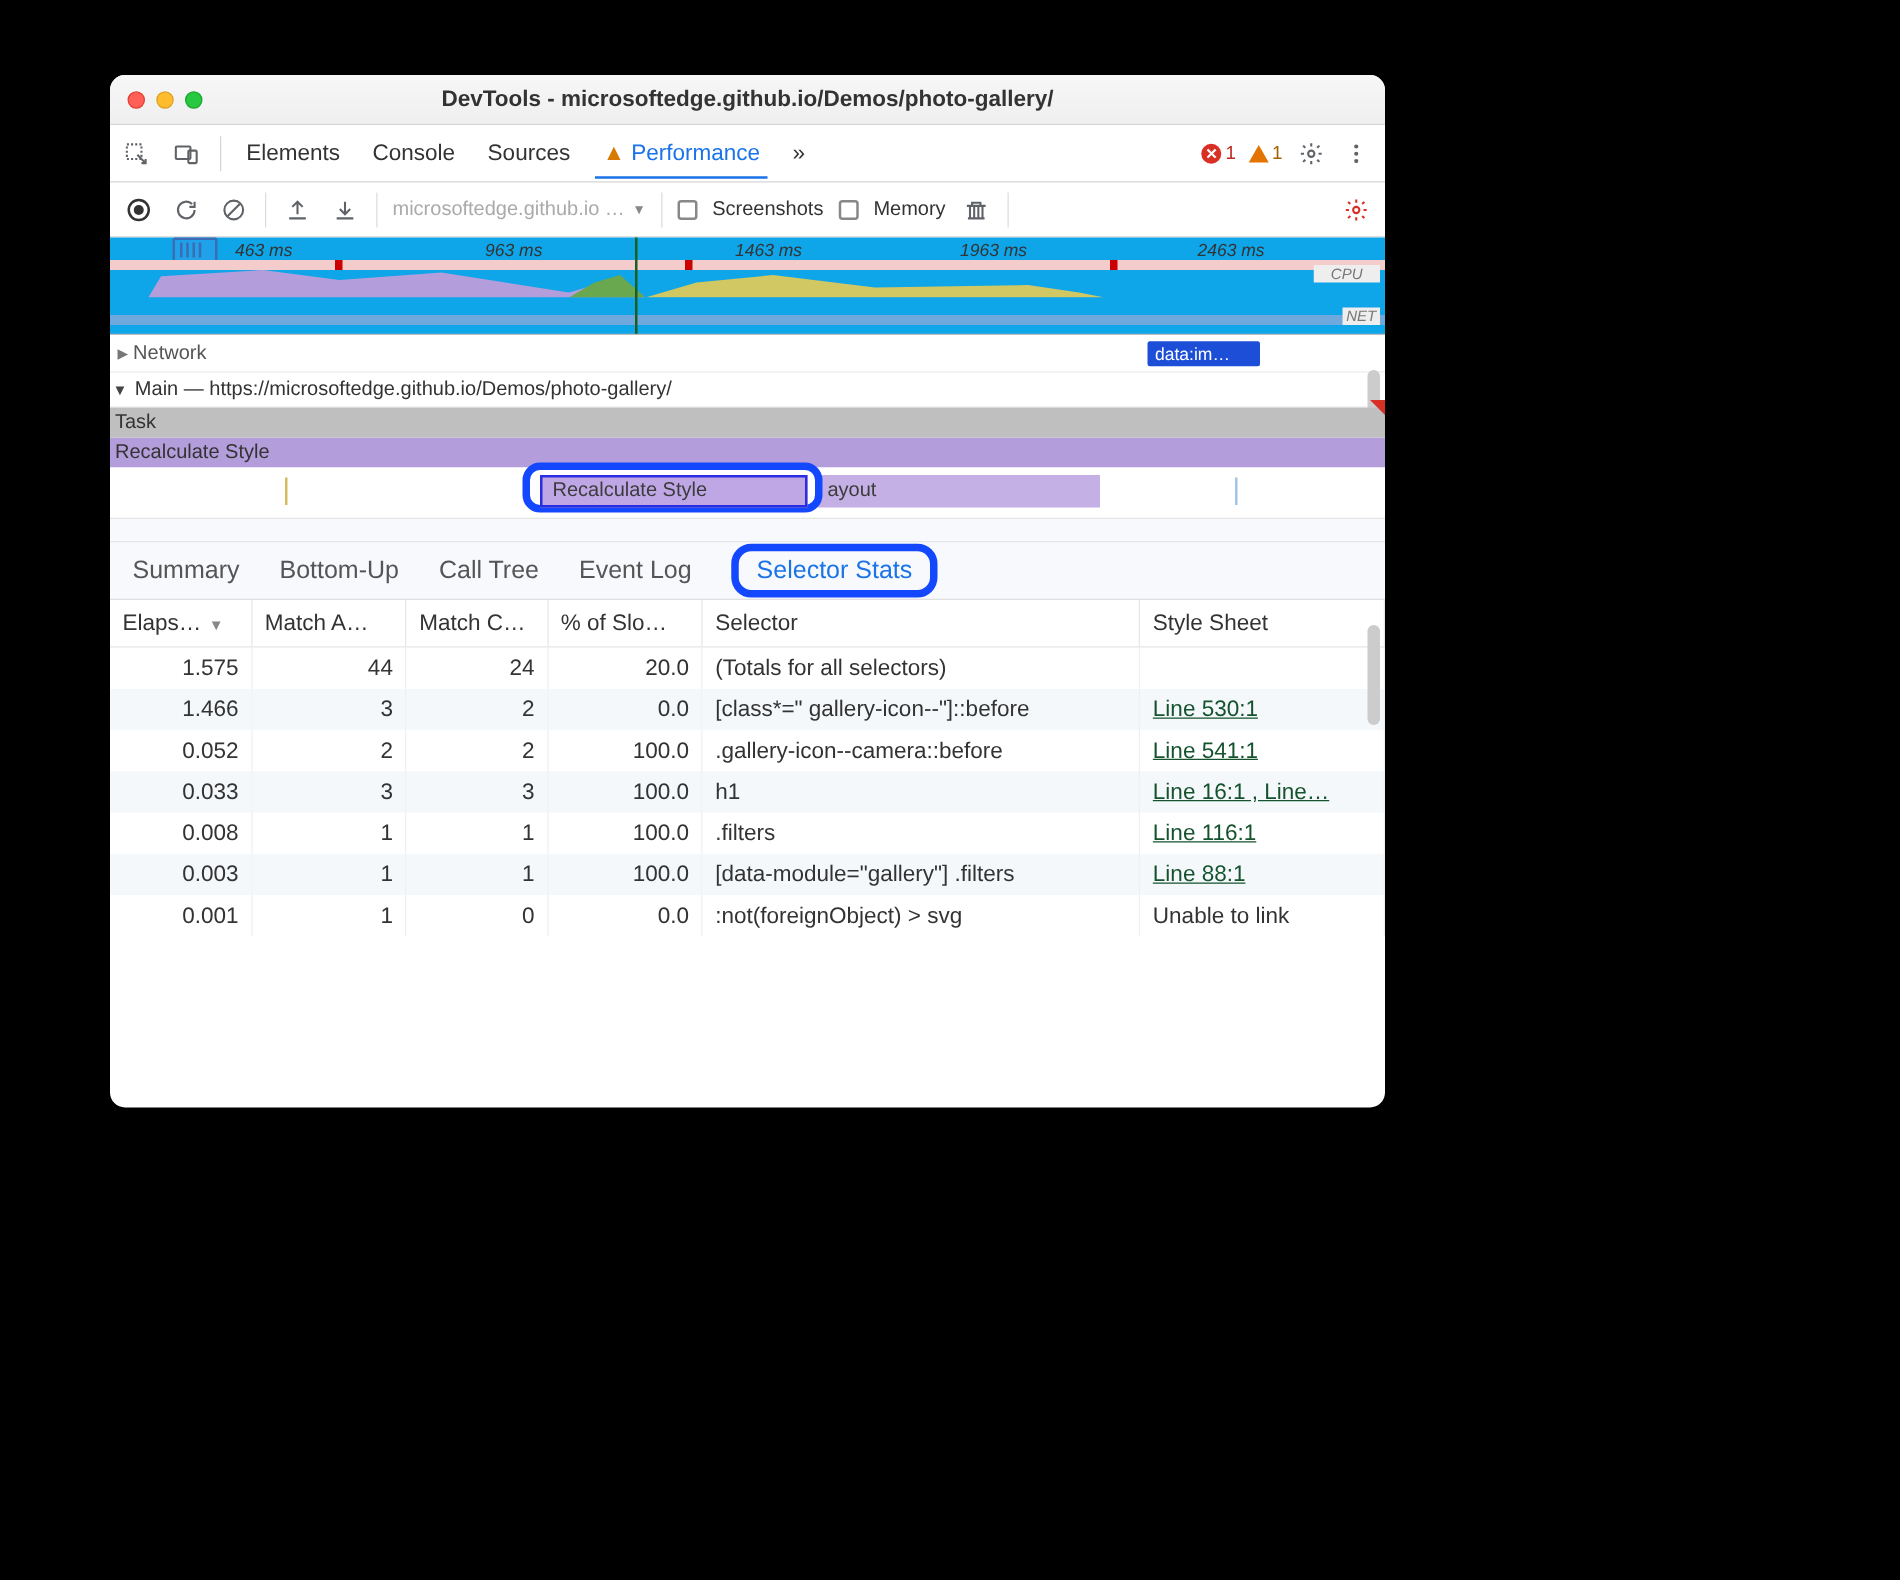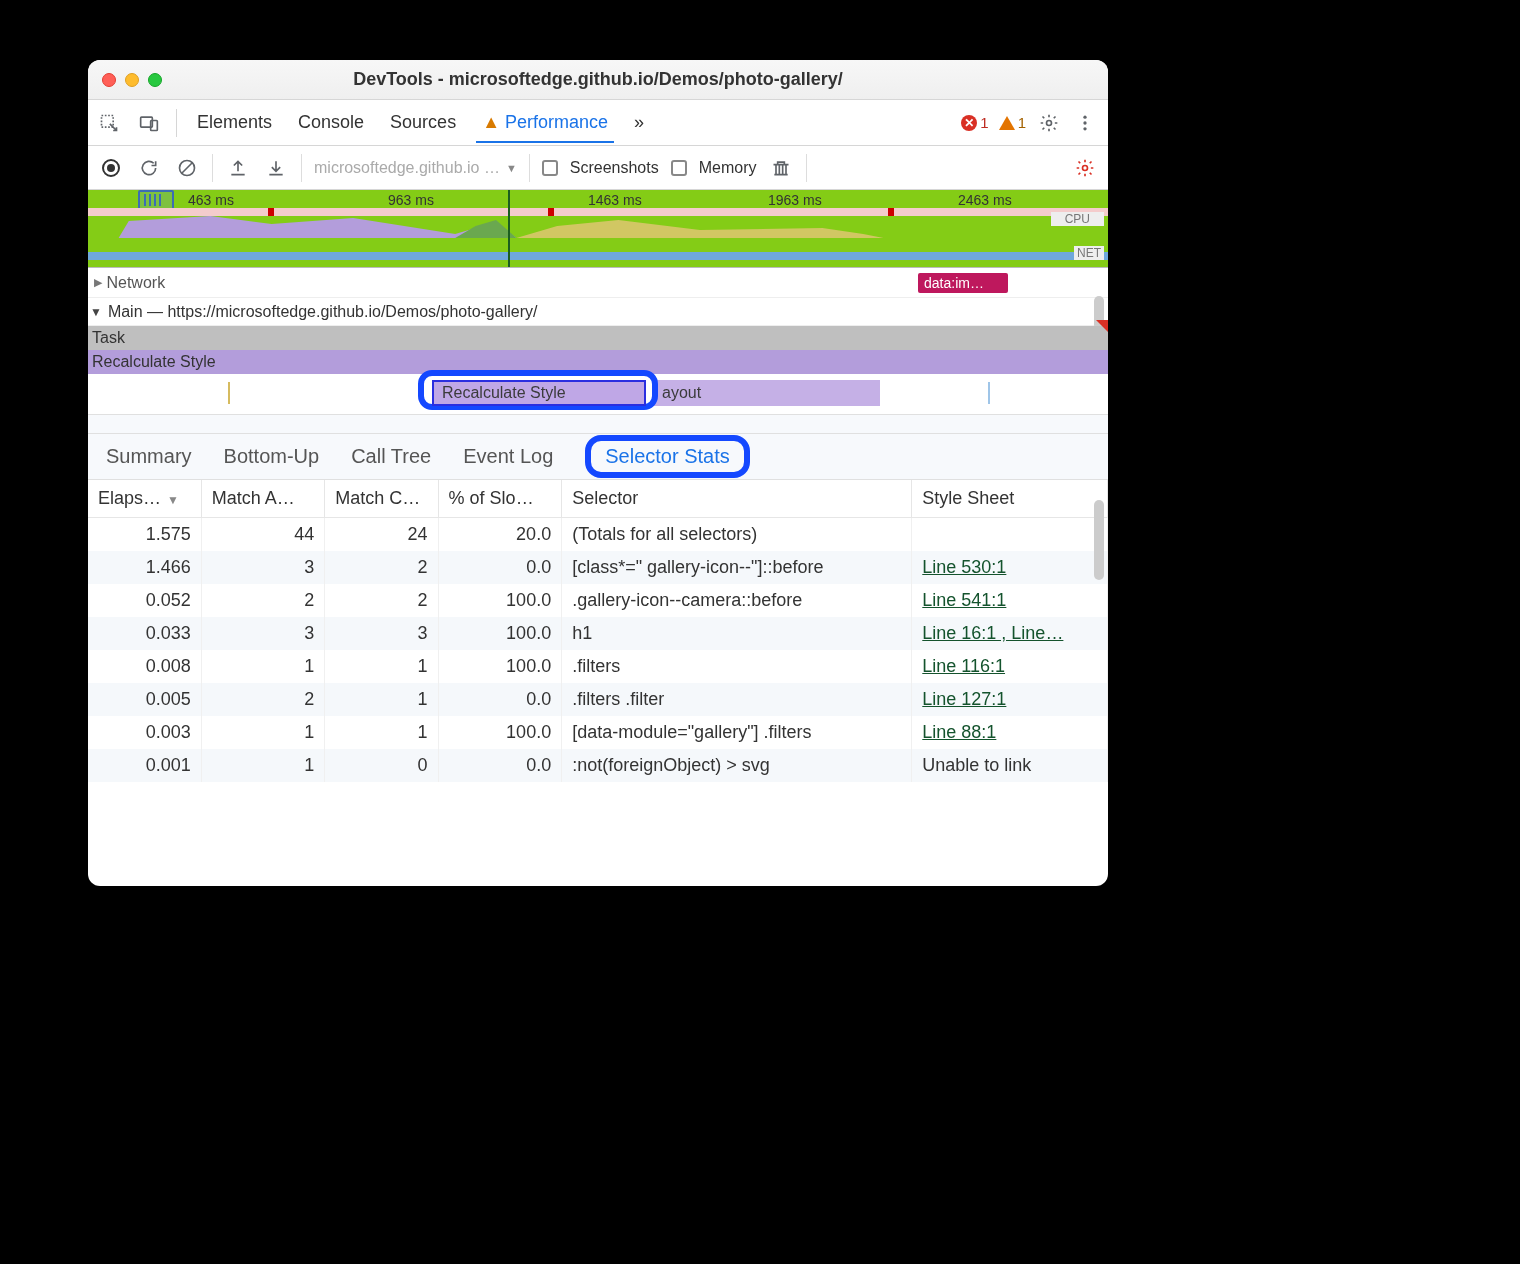--- a/index.html
+++ b/index.html
@@ -79,22 +79,23 @@
   .record-ring { width:18px; height:18px; border-radius:50%; border:2px solid #333; }
   .toolbar2 .drop { color:#aaa; display:flex; align-items:center; gap:6px; }
   .toolbar2 .drop .caret { font-size:11px; color:#888; }
   .check { width:16px; height:16px; border:2px solid #888; border-radius:3px; }
   .toolbar2 .right-red { margin-left:auto; }
   .gear-red svg { color:#d93025; }
 
   .overview {
     position: relative;
     height: 78px;
-    background: #84cc16;
+    background: #0ea5e9;
     border-bottom: 1px solid #bbb;
+    font-style: italic;
   }
   .overview .tick { position:absolute; top:2px; font-size:14px; color:#333; }
   .ov-band { position:absolute; left:0; right:0; }
   .band-pink { top:18px; height:8px; background:#f4cccc; }
   .band-cpu { top:26px; height:22px; }
   .cpu-label { position:absolute; right:4px; top:22px; font-size:12px; color:#777; background:#eee; padding:0 14px; }
   .net-label { position:absolute; right:4px; top:56px; font-size:12px; color:#777; background:#eee; padding:0 3px; }
   .band-net { top:62px; height:8px; background:#6fa8dc; left:0; right:0; position:absolute; }
   .ov-marker { position:absolute; top:0; bottom:0; width:2px; background:#1b5e20; }
   .scrub { position:absolute; left:50px; top:0; width:36px; height:20px; border:2px solid #3b6db4; background:rgba(100,149,237,.2); border-radius:2px; }
@@ -103,21 +104,21 @@
   .ruler {
     height: 28px; position:relative; font-size:16px; color:#333; border-bottom:1px solid #eee;
   }
   .ruler span { position:absolute; top:4px; }
   .scrollhint { position:absolute; right:2px; top:8px; width:10px; height:20px; background:#ccc; border-radius:5px; }
 
   .tracks { font-size:16px; position:relative; }
   .track-row { border-bottom:1px solid #eee; }
   .net-row { height:30px; display:flex; align-items:center; padding-left:6px; gap:4px; color:#555; position:relative; }
   .net-row .disclose { font-size:11px; color:#777; }
-  .net-pill { position:absolute; right:100px; top:5px; height:20px; width:90px; background:#be185d; color:#fff; font-size:14px; padding:0 6px; display:flex; align-items:center; border-radius:2px; }
+  .net-pill { position:absolute; right:100px; top:5px; height:20px; width:90px; background:#1d4ed8; color:#fff; font-size:14px; padding:0 6px; display:flex; align-items:center; border-radius:2px; }
   .main-row { height:28px; display:flex; align-items:center; padding-left:2px; gap:6px; position:relative; }
   .main-row .disclose { font-size:12px; color:#444; }
   .task-row { height:24px; background:#bfbfbf; display:flex; align-items:center; padding-left:4px; font-size:16px; color:#333; }
   .recalc-row { height:24px; background:#b39ddb; display:flex; align-items:center; padding-left:4px; font-size:16px; color:#333; }
   .subrow { height:40px; position:relative; background:#fff; }
   .highlight-box {
     position:absolute; left:330px; top:-4px; width:240px; height:40px;
     border:6px solid #1448ff; border-radius:14px; z-index:5;
     display:flex; align-items:center;
   }
@@ -410,28 +411,20 @@
           </tr>
           <tr>
             <td class="num">0.008</td>
             <td class="num">1</td>
             <td class="num">1</td>
             <td class="num">100.0</td>
             <td>.filters</td>
             <td><a href="#">Line 116:1</a></td>
           </tr>
           <tr>
-            <td class="num">0.005</td>
-            <td class="num">2</td>
-            <td class="num">1</td>
-            <td class="num">0.0</td>
-            <td>.filters .filter</td>
-            <td><a href="#">Line 127:1</a></td>
-          </tr>
-          <tr>
             <td class="num">0.003</td>
             <td class="num">1</td>
             <td class="num">1</td>
             <td class="num">100.0</td>
             <td>[data-module="gallery"] .filters</td>
             <td><a href="#">Line 88:1</a></td>
           </tr>
           <tr>
             <td class="num">0.001</td>
             <td class="num">1</td>

